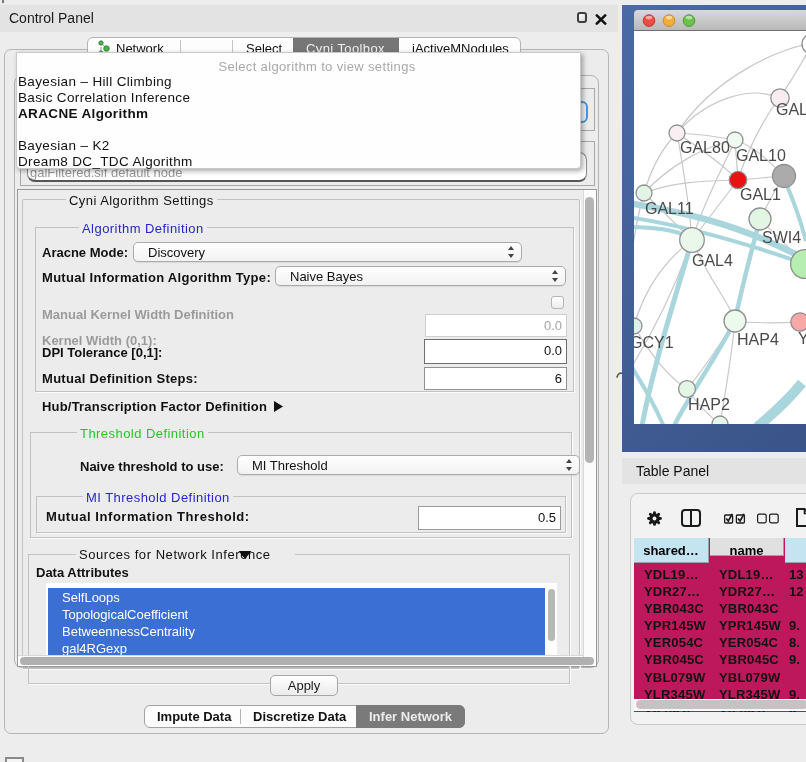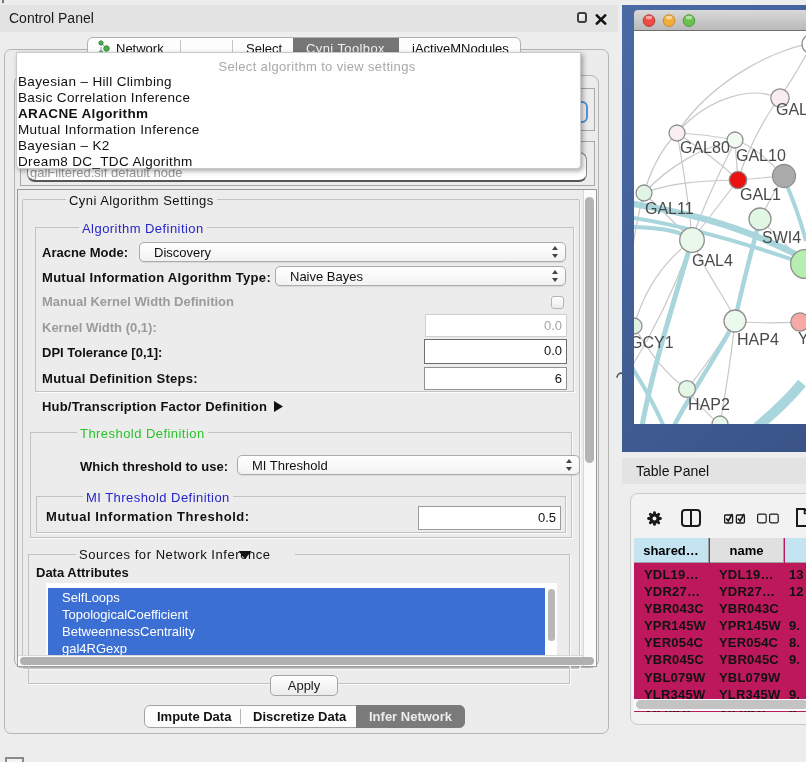--- a/index.html
+++ b/index.html
@@ -1,20 +1,20 @@
 <!DOCTYPE html>
 <html><head>
 <meta charset="utf-8">
 <style>
 * { margin:0; padding:0; box-sizing:border-box; }
 html,body { width:806px; height:762px; background:#ededed; font-family:"Liberation Sans", sans-serif; overflow:hidden; position:relative; }
 .abs { position:absolute; }
 .lbl { font-size:13px; color:#111; white-space:nowrap; }
 .b { font-weight:bold; }
-.gray { color:#9b9b9b; }
+.gray { color:#9b9b9b;margin-top:13px; }
 .combo { position:absolute; background:linear-gradient(#ffffff,#f2f2f2); border:1px solid #ababab; border-radius:5px; font-size:13px; color:#111; box-shadow:0 1px 1px rgba(0,0,0,0.08); }
 .combo .tx { position:absolute; left:14px; top:50%; transform:translateY(-50%); white-space:nowrap; }
 .spin { position:absolute; right:6px; top:50%; width:7px; height:12px; transform:translateY(-50%); }
 .spin:before { content:""; position:absolute; left:0; top:0; border-left:3.5px solid transparent; border-right:3.5px solid transparent; border-bottom:4.5px solid #444; }
 .spin:after { content:""; position:absolute; left:0; bottom:0; border-left:3.5px solid transparent; border-right:3.5px solid transparent; border-top:4.5px solid #444; }
 .field { position:absolute; background:#fff; font-size:13px; color:#111; text-align:right; padding-right:4px; line-height:21px; }
 .grp { position:absolute; border:1px solid #c2c2c2; box-shadow:inset 0 0 0 0px #fff, 1px 1px 0 rgba(255,255,255,0.8); }
 .gtitle { position:absolute; font-size:13px; background:#ececec; padding:0 3px; white-space:nowrap; letter-spacing:0.45px;margin-left:40px; }
 </style>
 </head>
@@ -60,21 +60,21 @@
 
 <div class="abs" style="left:17px;top:189px;width:580px;height:478px;border:1px solid #999;background:#ececec;overflow:hidden;"></div>
 
 <div class="grp" style="left:22px;top:199px;width:558px;height:470px;border-radius:2px;"></div>
 <div class="gtitle" style="left:26px;top:193px;color:#111;">Cyni Algorithm Settings</div>
 
 <div class="grp" style="left:35px;top:227px;width:539px;height:165px;"></div>
 <div class="gtitle" style="left:39px;top:221px;color:#2626cc;">Algorithm Definition</div>
 
 <div class="abs lbl b" style="left:42px;top:245px;">Aracne Mode:</div>
-<div class="combo" style="left:139px;top:242px;width:427px;height:20px;">
+<div class="combo" style="left:133px;top:242px;width:389px;height:20px;">
     <span class="tx">Discovery</span>
     <span class="spin"></span>
   </div>
 <div class="abs lbl b" style="left:42px;top:270px;letter-spacing:0.3px;">Mutual Information Algorithm Type:</div>
 <div class="combo" style="left:275px;top:266px;width:291px;height:20px;">
     <span class="tx">Naive Bayes</span>
     <span class="spin"></span>
   </div>
 <div class="abs lbl b gray" style="left:42px;top:294px;">Manual Kernel Width Definition</div>
 <div class="abs" style="left:551px;top:296px;width:13px;height:13px;border:1px solid #b5b5b5;border-radius:3px;background:linear-gradient(#ffffff,#ececec);"></div>
@@ -85,21 +85,21 @@
 <div class="abs lbl b" style="left:42px;top:371px;letter-spacing:0.3px;">Mutual Definition Steps:</div>
 <div class="field" style="left:424px;top:367px;width:143px;height:23px;border:1px solid #919191;">6</div>
 
 <div class="abs lbl b" style="left:42px;top:399px;letter-spacing:0.2px;">Hub/Transcription Factor Definition</div>
 <svg class="abs" style="left:272px;top:400px;" width="12" height="13" viewBox="0 0 12 13">
     <path d="M2 1 L11 6.5 L2 12 Z" fill="#111"></path>
   </svg>
 
 <div class="grp" style="left:30px;top:432px;width:542px;height:106px;"></div>
 <div class="gtitle" style="left:37px;top:426px;color:#28c428;text-align:center;">Threshold Definition</div>
-<div class="abs lbl b" style="left:80px;top:459px;">Which threshold to use:</div>
+<div class="abs lbl b" style="left:80px;top:459px;">Naive threshold to use:</div>
 <div class="combo" style="left:237px;top:455px;width:343px;height:20px;">
     <span class="tx">MI Threshold</span>
     <span class="spin"></span>
   </div>
 
 <div class="grp" style="left:36px;top:496px;width:530px;height:37px;"></div>
 <div class="gtitle" style="left:43px;top:490px;color:#2626cc;">MI Threshold Definition</div>
 <div class="abs lbl b" style="left:46px;top:509px;letter-spacing:0.55px;">Mutual Information Threshold:</div>
 <div class="field" style="left:418px;top:506px;width:143px;height:24px;border:1px solid #9a9a9a;line-height:22px;">0.5</div>
 
@@ -133,21 +133,20 @@
 <svg class="abs" style="left:616px;top:371px;" width="8" height="8" viewBox="0 0 8 8">
     <path d="M1 6 C 2 2.5, 4 1.5, 6.5 2.5" fill="none" stroke="#555" stroke-width="1.6" stroke-linecap="round"></path>
   </svg>
 
 <div class="abs" style="left:16px;top:52px;width:565px;height:117px;background:#fefefe;border:1px solid #c9c9c9;border-radius:0 0 4px 4px;box-shadow:2px 2px 5px rgba(0,0,0,0.35);z-index:50;"></div>
 <div class="abs" style="left:16px;top:52px;width:565px;height:117px;z-index:51;font-size:13.5px;color:#111;letter-spacing:0.35px;">
   <div style="position:absolute;left:0;top:7px;width:100%;text-align:center;color:#a9a9a9;font-size:13px;padding-left:37px;">Select algorithm to view settings</div>
   <div style="position:absolute;left:2px;top:22px;">Bayesian – Hill Climbing</div>
   <div style="position:absolute;left:2px;top:38px;">Basic Correlation Inference</div>
   <div style="position:absolute;left:2px;top:54px;font-weight:bold;">ARACNE Algorithm</div>
-  <div style="position:absolute;left:2px;top:70px;">Mutual Information Inference</div>
   <div style="position:absolute;left:2px;top:86px;">Bayesian – K2</div>
   <div style="position:absolute;left:2px;top:102px;">Dream8 DC_TDC Algorithm</div>
 </div>
 
 <div class="abs" style="left:622px;top:5px;width:184px;height:447px;background:linear-gradient(135deg,#4a6aa5,#3a5488);"></div>
 <div class="abs" style="left:634px;top:10px;width:172px;height:21px;background:linear-gradient(#d9d9d9,#b9b9b9);border-radius:4px 0 0 0;border-bottom:1px solid #6e6e6e;"></div>
 <svg class="abs" style="left:640px;top:12px;z-index:5;" width="60" height="18" viewBox="0 0 60 18">
   <circle cx="9" cy="8.6" r="5.8" fill="#ee4b43" stroke="#b13a31" stroke-width="1"></circle>
   <circle cx="29" cy="8.6" r="5.8" fill="#f2ac38" stroke="#c68a2a" stroke-width="1"></circle>
   <circle cx="49" cy="8.6" r="5.8" fill="#6cc04c" stroke="#4a9a35" stroke-width="1"></circle>
@@ -262,20 +261,20 @@
   <rect x="0.6" y="1.2" width="8.6" height="8.6" rx="1.5" fill="none" stroke="#1a1a1a" stroke-width="1.2"></rect>
   <rect x="12.6" y="1.2" width="8.6" height="8.6" rx="1.5" fill="none" stroke="#1a1a1a" stroke-width="1.2"></rect>
 </svg>
 <svg class="abs" style="left:796px;top:508px;" width="14" height="19" viewBox="0 0 14 19">
   <path d="M1 1 L8.5 1 L13 5.5 L13 18 L1 18 Z" fill="none" stroke="#1a1a1a" stroke-width="2"></path>
     <path d="M8.5 1 L8.5 5.5 L13 5.5" fill="none" stroke="#1a1a1a" stroke-width="1.6"></path>
 </svg>
 
 <div class="abs" style="left:634px;top:538px;width:172px;height:174px;background:#be185d;overflow:hidden;font-weight:bold;">
   <div style="position:absolute;left:0;top:0;width:75px;height:25px;background:#c5e4f2;border-right:1px solid #9f9f9f;border-bottom:1px solid #9f9f9f;font-size:13px;text-align:center;line-height:25px;">shared…</div>
-  <div style="position:absolute;left:76px;top:0;width:74px;height:25px;background:#e0e0e0;border-right:1px solid #9f9f9f;border-bottom:1px solid #9f9f9f;font-size:13px;text-align:center;line-height:25px;">name</div>
+  <div style="position:absolute;left:76px;top:0;width:74px;height:18px;background:#e0e0e0;border-right:1px solid #9f9f9f;border-bottom:1px solid #9f9f9f;font-size:13px;text-align:center;line-height:25px;">name</div>
   <div style="position:absolute;left:151px;top:0;width:60px;height:25px;background:#c5e4f2;border-bottom:1px solid #9f9f9f;"></div>
   <div style="position:absolute;left:10px;top:28px;font-size:13px;line-height:17.1px;color:#111;letter-spacing:0.2px;">YDL19…<br>YDR27…<br>YBR043C<br>YPR145W<br>YER054C<br>YBR045C<br>YBL079W<br>YLR345W<br>YIL052C</div>
   <div style="position:absolute;left:85px;top:28px;font-size:13px;line-height:17.1px;color:#111;letter-spacing:0.2px;">YDL19…<br>YDR27…<br>YBR043C<br>YPR145W<br>YER054C<br>YBR045C<br>YBL079W<br>YLR345W<br>YIL052C</div>
   <div style="position:absolute;left:155px;top:28px;font-size:13px;line-height:17.1px;color:#111;">13<br>12<br>&nbsp;<br>9.<br>8.<br>9.<br>&nbsp;<br>9.<br>9</div>
 </div>
 <div class="abs" style="left:634px;top:699px;width:172px;height:12px;background:#fafafa;"></div>
 <div class="abs" style="left:636px;top:700px;width:172px;height:9px;background:#c3c3c3;border-radius:5px;"></div>
 
 </body></html>

